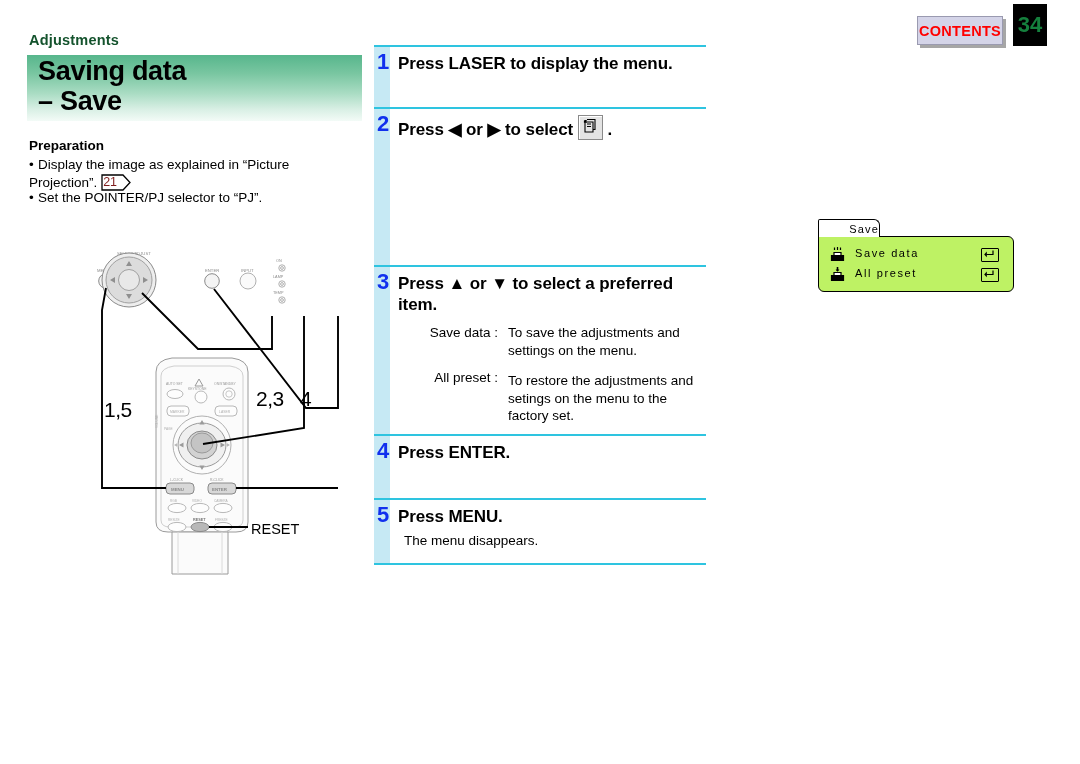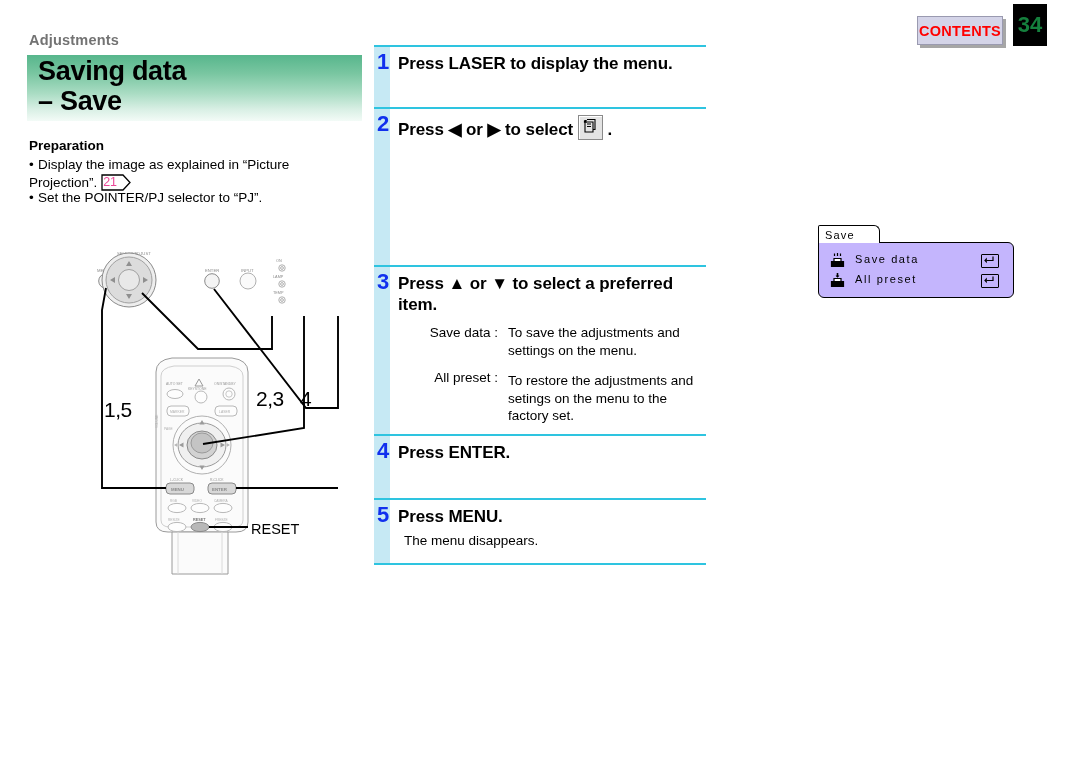--- a/index.html
+++ b/index.html
@@ -26,21 +26,21 @@
   #page-number{
     position:absolute;left:1013px;top:4px;width:34px;height:42px;
     background:#000;color:#15803d;
     display:flex;align-items:center;justify-content:center;
     font-size:22px;font-weight:bold;
   }
 
   
   #section-label{
     position:absolute;left:29px;top:32px;
-    font-size:14.5px;font-weight:bold;color:#737373;letter-spacing:.2px;
+    font-size:14.5px;font-weight:bold;color:#14532d;letter-spacing:.2px;
   }
   #title-banner{
     position:absolute;left:27px;top:55px;width:335px;height:66px;
     background:linear-gradient(to bottom,#57b68c 0%,#79c6a1 28%,#a9dcc3 58%,#d8efe4 82%,#f3fbf7 100%);
   }
   #title-banner .t1{
     position:absolute;left:11px;top:1px;font-size:27px;font-weight:bold;letter-spacing:-.3px;
   }
   #title-banner .t2{
     position:absolute;left:11px;top:31px;font-size:27px;font-weight:bold;letter-spacing:-.3px;
@@ -50,21 +50,21 @@
   }
   .prep-item{position:absolute;font-size:13.5px;line-height:16.5px;}
   #prep-1{left:29px;top:157px;width:330px;}
   #prep-2{left:29px;top:190px;width:330px;}
   .bullet{display:inline-block;width:9px;}
   #page-ref{
     display:inline-block;position:relative;width:30px;height:16px;vertical-align:-3px;margin-left:4px;
   }
   #page-ref svg{position:absolute;left:0;top:0;}
   #page-ref span{
-    position:absolute;left:2px;top:0px;font-size:12.5px;color:#ec4899;font-weight:normal;letter-spacing:-.3px;
+    position:absolute;left:2px;top:0px;font-size:12.5px;color:#7f1d1d;font-weight:normal;letter-spacing:-.3px;
   }
 
   
   #steps{
     position:absolute;left:374px;top:45px;width:332px;height:520px;
   }
   .step-rule{position:absolute;left:0;height:2px;background:#2ec4e0;width:332px;}
   .step-bar{position:absolute;left:0;width:16px;background:#c6e9f4;}
   .step-num{
     position:absolute;left:1px;width:16px;text-align:center;
@@ -73,31 +73,31 @@
   .step-head{
     position:absolute;left:24px;width:300px;
     font-size:17px;font-weight:bold;line-height:21px;letter-spacing:-.1px;
   }
   .step-sub{
     position:absolute;left:30px;font-size:13.5px;line-height:17.5px;
   }
 
   
   #osd{
-    position:absolute;left:444px;top:180px;width:188px;height:73px;
+    position:absolute;left:444px;top:174px;width:188px;height:73px;text-align:right;
   }
   #osd .tab{
     position:absolute;left:0;top:0;width:62px;height:18px;
     border:1.6px solid #000;border-bottom:none;border-radius:2px 6px 0 0;background:#fff;
     font-size:11px;letter-spacing:1.2px;padding-left:6px;line-height:18px;box-sizing:border-box;
     z-index:2;
   }
   #osd .body{
     position:absolute;left:0;top:17px;width:196px;height:56px;
-    border:1.6px solid #000;border-radius:0 6px 6px 6px;background:#c4b5fd;box-sizing:border-box;
+    border:1.6px solid #000;border-radius:0 6px 6px 6px;background:#bef264;box-sizing:border-box;
   }
   #osd .row{position:absolute;left:10px;width:176px;height:20px;}
   #osd .row .lbl{position:absolute;left:26px;top:2px;font-size:11px;letter-spacing:1.6px;white-space:nowrap;}
   #osd .row .ico{position:absolute;left:0;top:1px;}
   #osd .row .ret{position:absolute;right:6px;top:3px;width:16px;height:12px;border:1.4px solid #000;border-radius:1px;}
   #osd .row .ret svg{position:absolute;left:1px;top:0px;}
 
   
   .save-icon-btn{
     display:inline-block;width:23px;height:23px;border:1px solid #8a8a8a;background:#e3e3e3;

